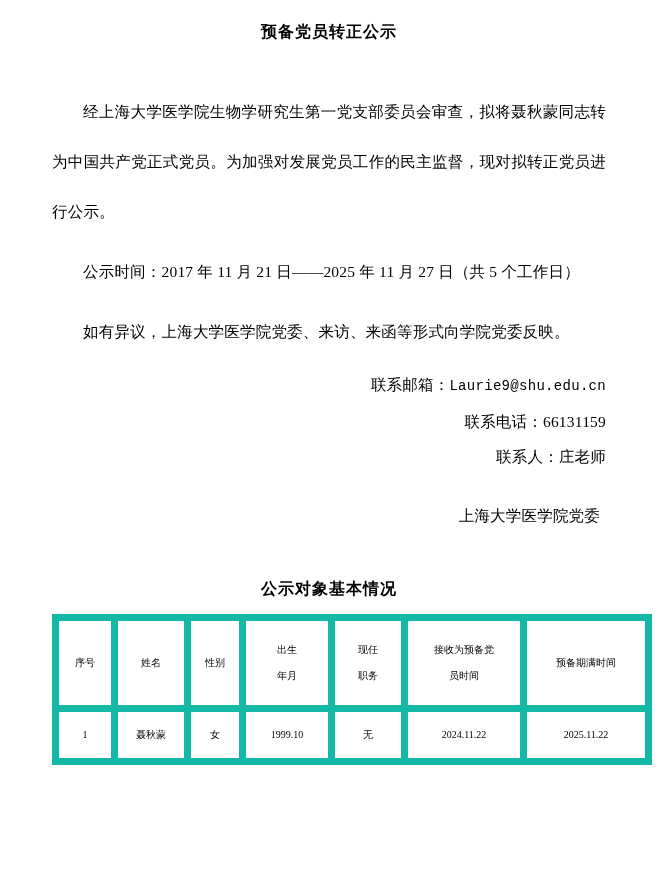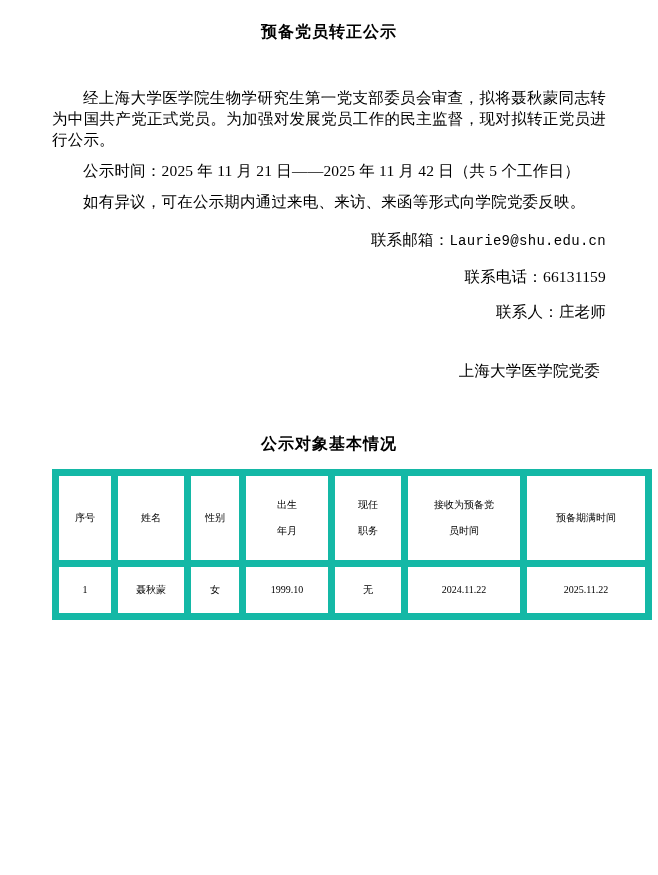--- a/index.html
+++ b/index.html
@@ -27,21 +27,21 @@
     font-weight: bold;
     letter-spacing: 1px;
     margin-top: 8px;
     margin-bottom: 0;
   }
   .body-block {
     margin-top: 44px;
   }
   p.para {
     font-size: 15.5px;
-    line-height: 21px;
+    line-height: 50px;
     margin: 0 0 0 0;
     text-align: justify;
     text-justify: inter-ideograph;
     letter-spacing: 0.2px;
   }
   p.indent {
     text-indent: 2em;
   }
   p.gap {
     margin-top: 10px;
@@ -109,22 +109,22 @@
 </style>
 </head>
 <body>
 
 <div class="page">
 
   <h1 class="doc-title">预备党员转正公示</h1>
 
   <div class="body-block">
     <p class="para indent">经上海大学医学院生物学研究生第一党支部委员会审查，拟将聂秋蒙同志转为中国共产党正式党员。为加强对发展党员工作的民主监督，现对拟转正党员进行公示。</p>
-    <p class="para indent gap">公示时间：2025 年 11 月 21 日——2025 年 11 月 42 日（共 5 个工作日）</p>
-    <p class="para indent gap">如有异议，可在公示期内通过来电、来访、来函等形式向学院党委反映。</p>
+    <p class="para indent gap">公示时间：2017 年 11 月 21 日——2025 年 11 月 27 日（共 5 个工作日）</p>
+    <p class="para indent gap">如有异议，上海大学医学院党委、来访、来函等形式向学院党委反映。</p>
 
     <p class="contact-line gap"><span>联系邮箱：</span><span class="mono-ish">Laurie9@shu.edu.cn</span></p>
 
     <p class="contact-line"><span>联系电话：</span><span>66131159</span></p>
 
     <p class="contact-line"><span>联系人：</span><span>庄老师</span></p>
   </div>
 
   <div class="signature-block">
     <p class="signature-line">上海大学医学院党委</p>

